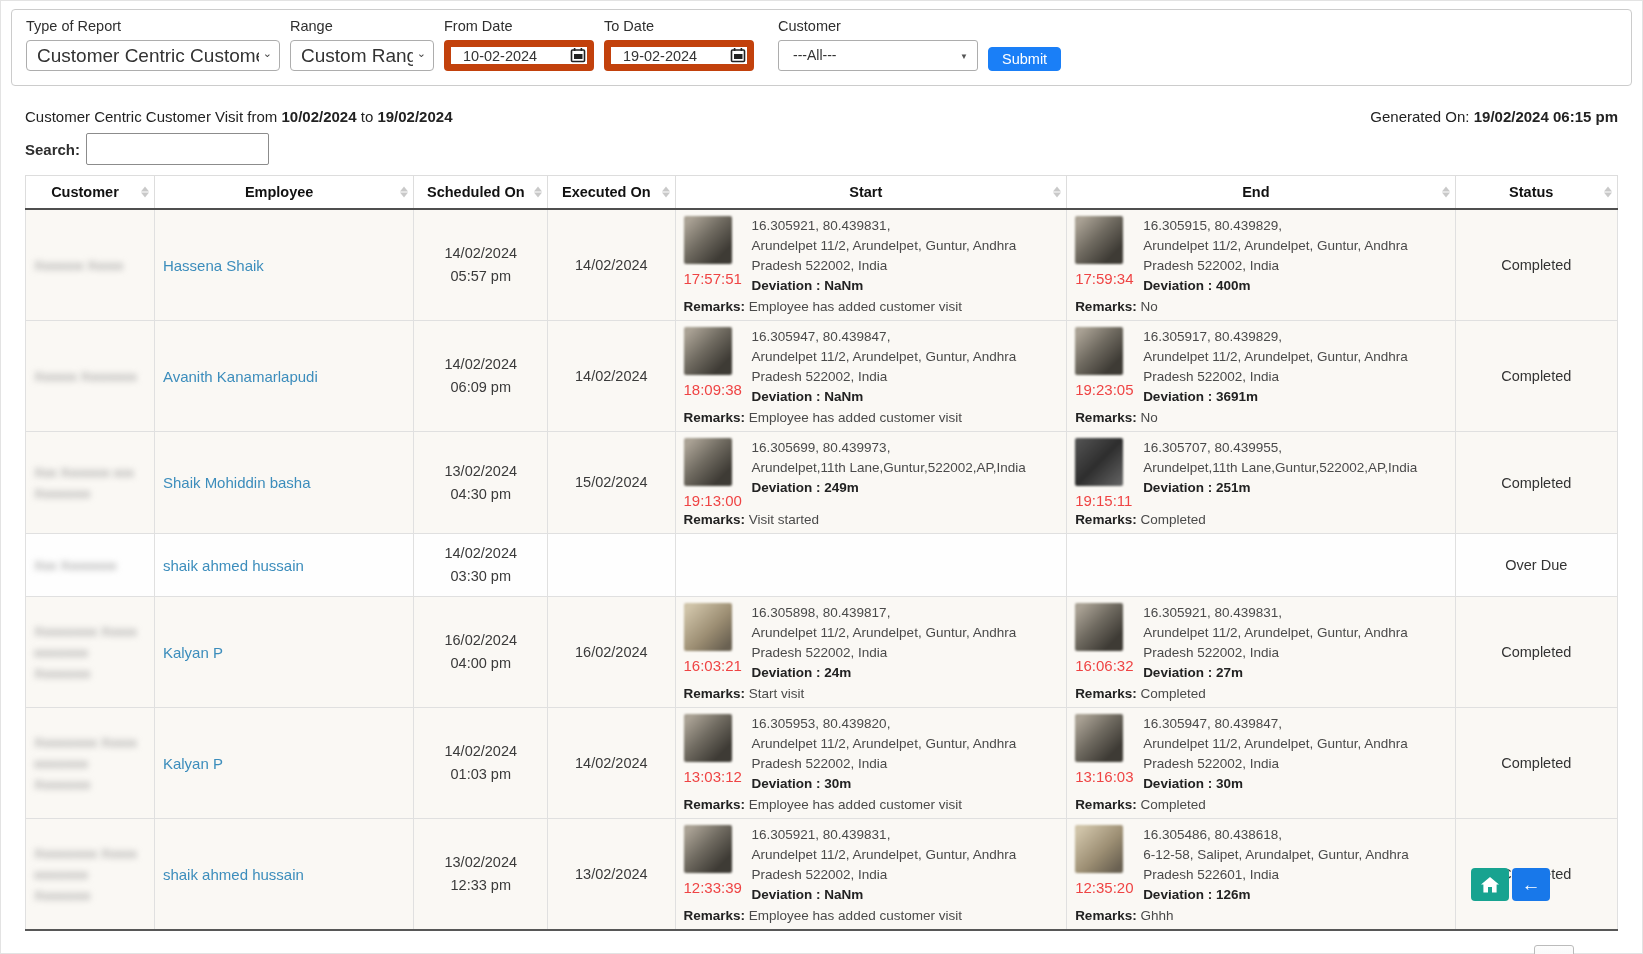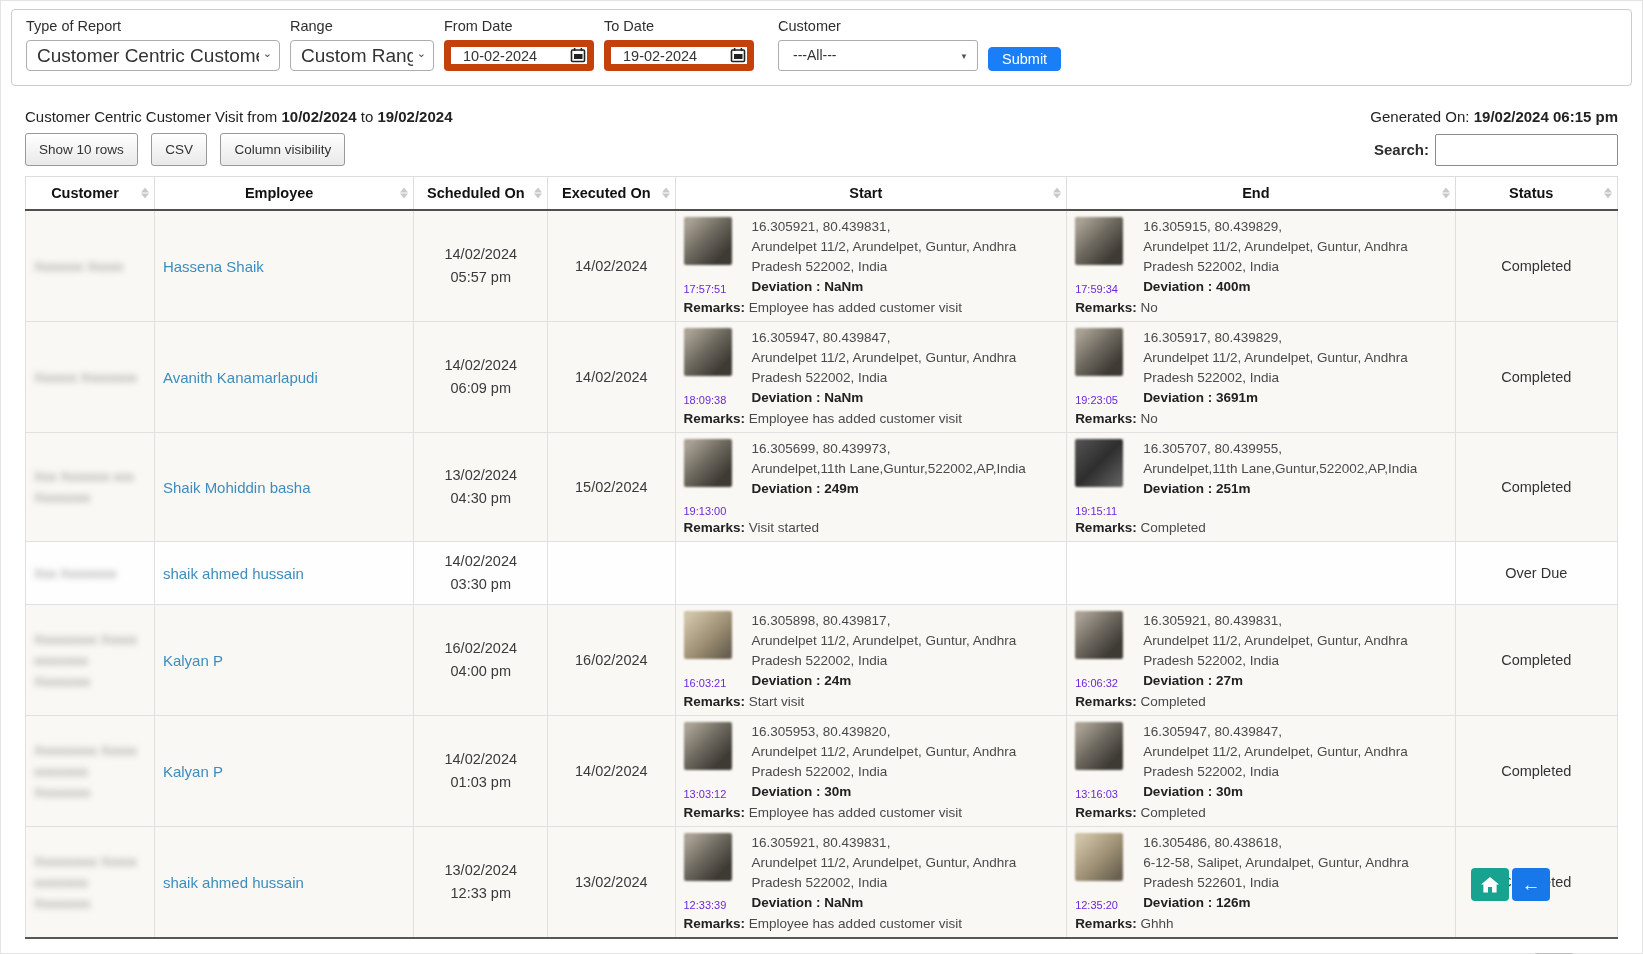--- a/index.html
+++ b/index.html
@@ -44,21 +44,21 @@
   td.c-emp a { color:#3c8dbc; text-decoration:none; font-size:15px; cursor:pointer; }
   td.c-sched, td.c-exec { text-align:center; font-size:14.5px; line-height:23px; }
   td.c-status { text-align:center; font-size:14.5px; color:#333; }
   td.c-visit { vertical-align:top; padding:6px 8px; }
 
   .visit-top { display:flex; gap:10px; }
   .v-left { width:58px; flex:none; }
   .photo { width:48px; height:48px; border-radius:2px; background:linear-gradient(135deg,#a9a194 10%,#6f6a60 45%,#3e3b35 80%); filter:blur(1px); }
   tr:nth-child(5) .photo.start-p, tr:nth-child(7) .photo.end-p { background:linear-gradient(135deg,#cfc3a8 10%,#9d8f74 55%,#6a6152 90%); }
   tr:nth-child(3) .photo.end-p { background:linear-gradient(135deg,#555 0%,#2e2e2e 50%,#666 100%); }
-  .v-time { font-size:11px; color:#6d28d9; margin-top:18px; }
+  .v-time { font-size:15px; color:#ef4444; margin-top:6px; }
   .v-info { flex:1; font-size:13.5px; line-height:20px; color:#4a4a4a; }
   .v-dev { font-weight:bold; color:#222; }
   .v-remarks { font-size:13.5px; color:#4a4a4a; margin-top:3px; }
   .v-remarks b { color:#222; }
 
   
   .foot-row { display:flex; justify-content:space-between; align-items:center; margin:14px 14px 0 14px; }
   .showing { font-size:14.5px; color:#333; }
   .pager { display:flex; align-items:center; gap:14px; font-size:14.5px; color:#888; }
   .pager .pg-link { cursor:pointer; }
@@ -133,25 +133,20 @@
       <span>to</span>
       <b>19/02/2024</b>
     </div>
     <div>
       <span>Generated On:</span>
       <b>19/02/2024 06:15 pm</b>
     </div>
   </div>
 
   <div class="tool-row">
-    <div>
-      <button class="dt-btn">Show 10 rows</button>
-      <button class="dt-btn">CSV</button>
-      <button class="dt-btn">Column visibility</button>
-    </div>
     <div class="search-wrap">
       <label>Search:</label>
       <input type="text" style="">
     </div>
   </div>
 
   <table class="report">
     <colgroup>
       <col style="width:8.1%">
         <col style="width:16.3%">

